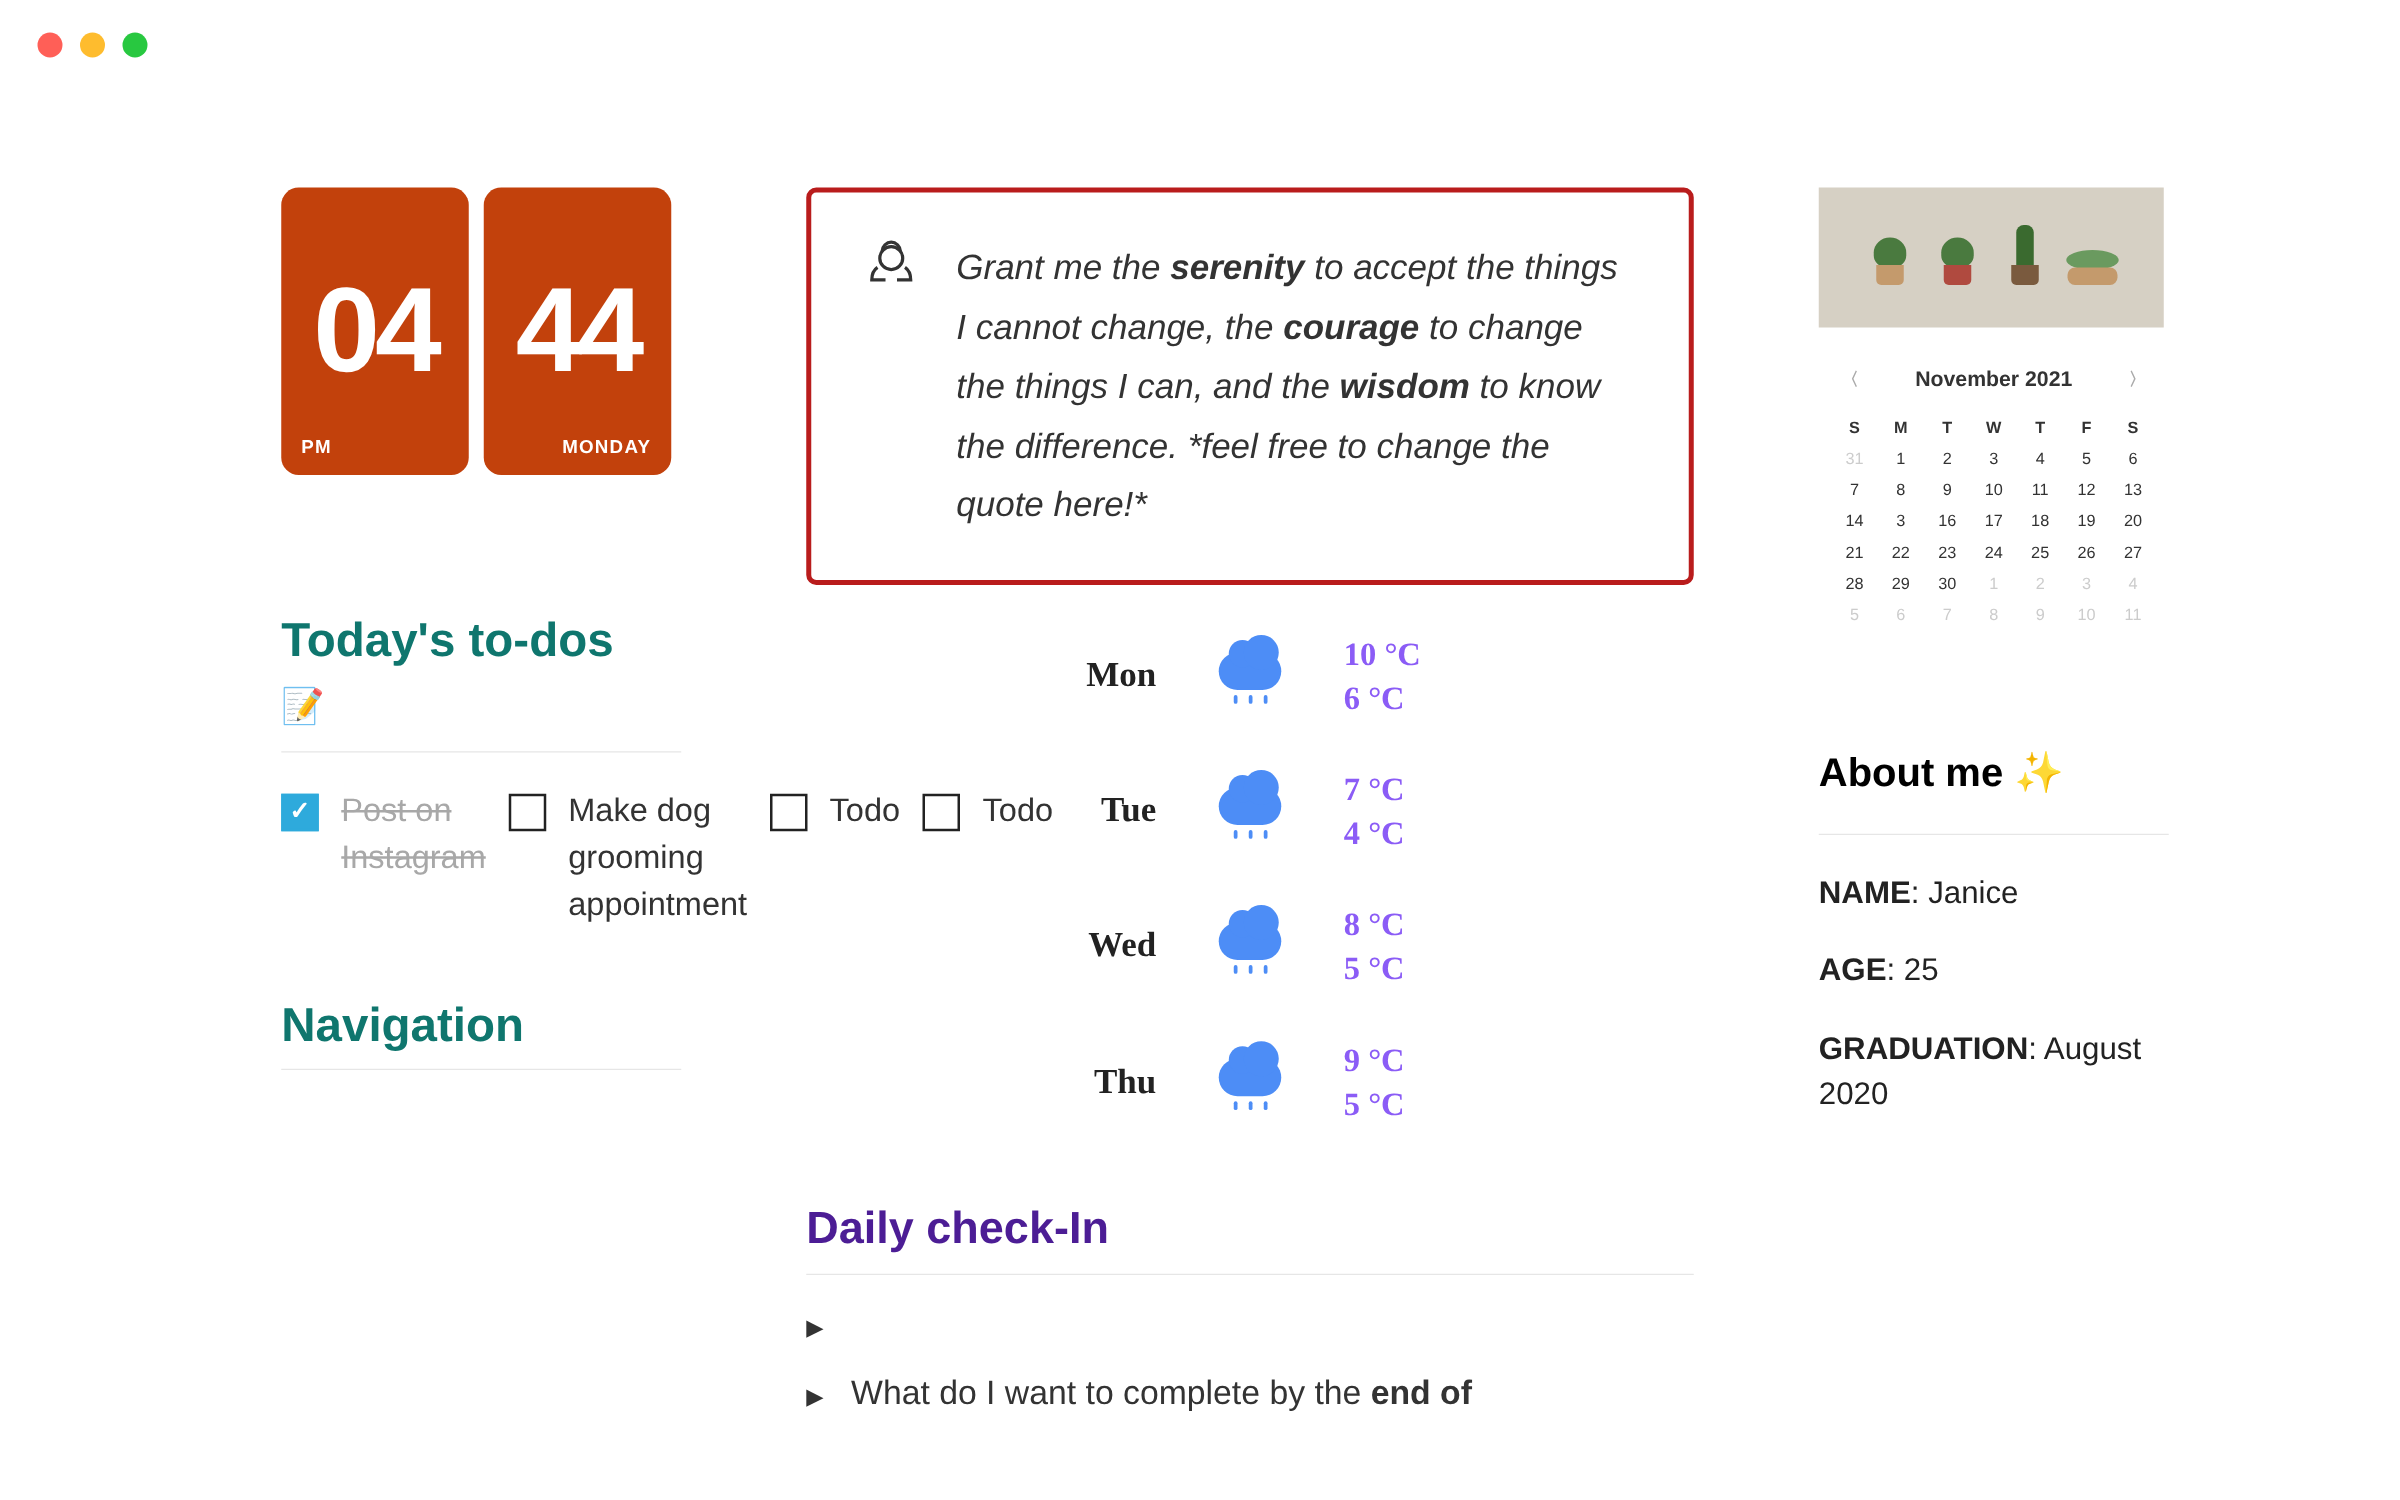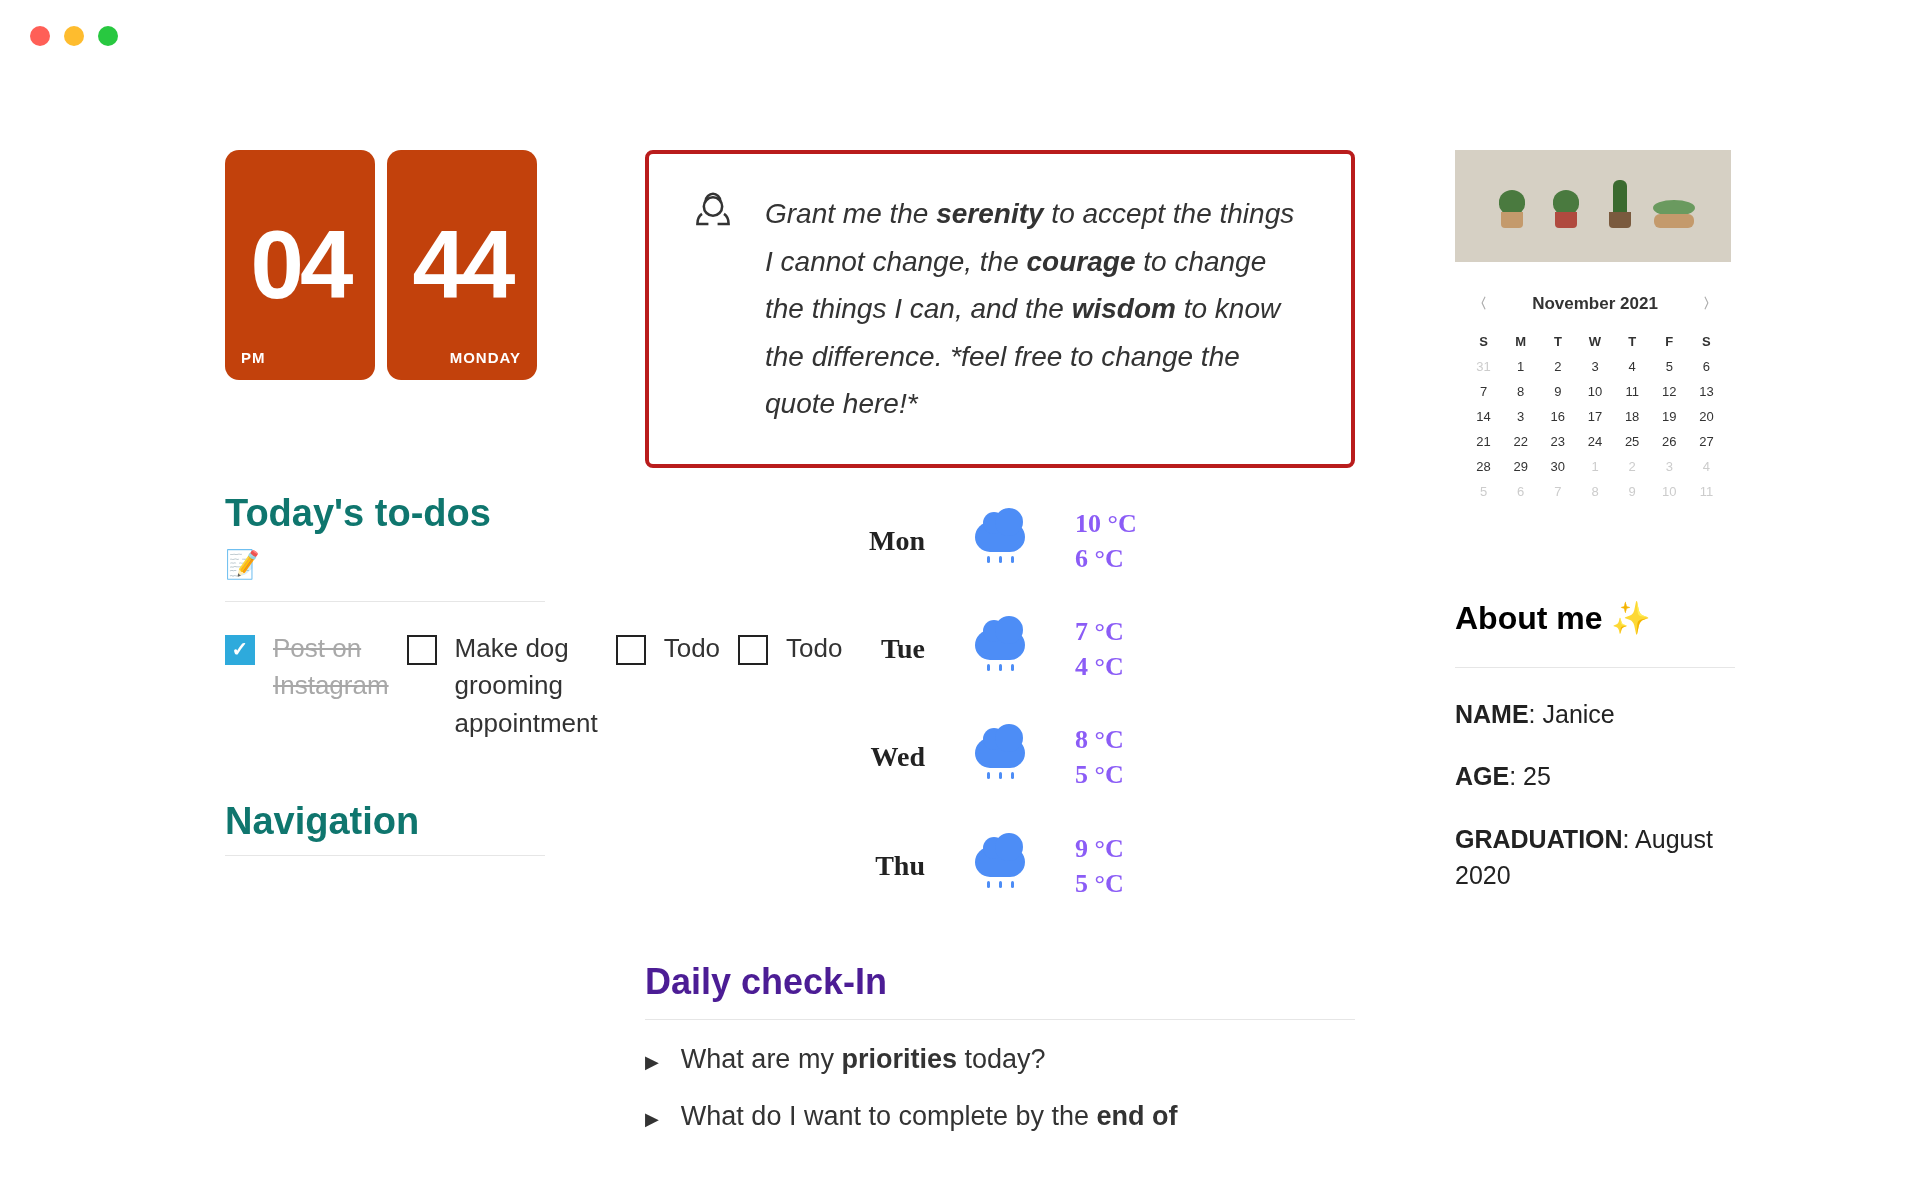--- a/index.html
+++ b/index.html
@@ -242,21 +242,20 @@
             <span class="rain r3"></span>
           </span>
           <span class="weather-temps">9 °C<br>5 °C</span>
         </div>
       </div>
 
     <div class="checkin-title">Daily check-In</div>
     <hr class="checkin-hr">
     <div class="toggle-item">
       <span class="toggle-caret">▶</span>
-      <span><span>What are my </span><b>priorities</b><span> today?</span></span>
     </div>
     <div class="toggle-item">
       <span class="toggle-caret">▶</span>
       <span><span>What do I want to complete by the </span><b>end of</b></span>
     </div>
   </div>
 
   <div class="col-right">
     <div class="banner">
       <div class="plant">

